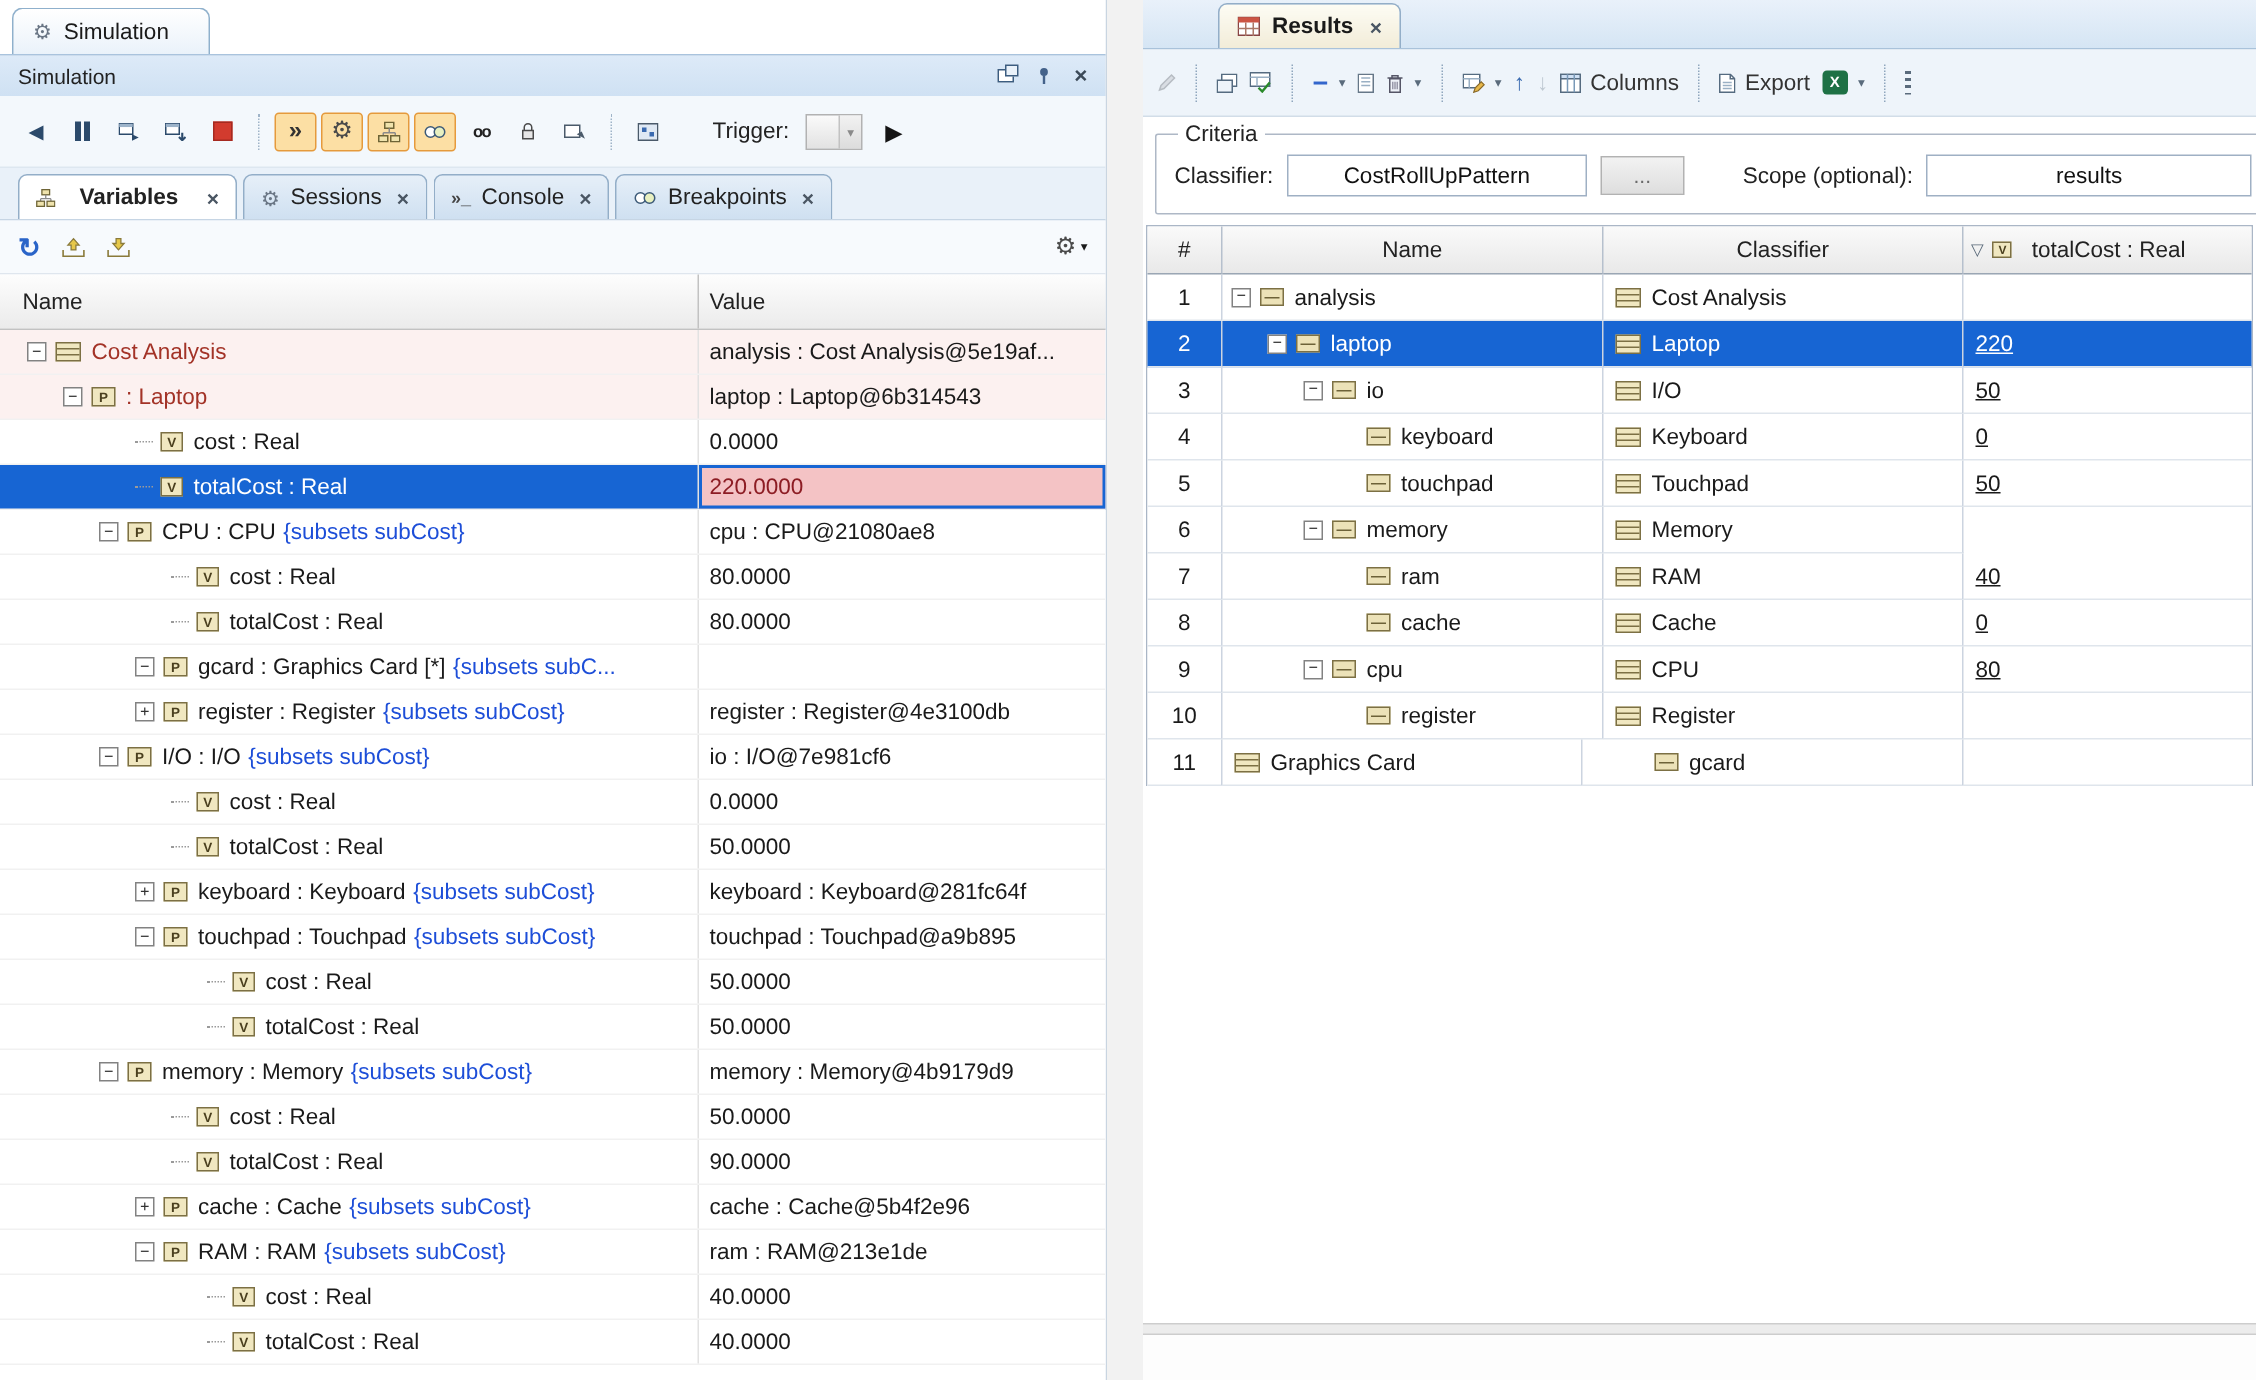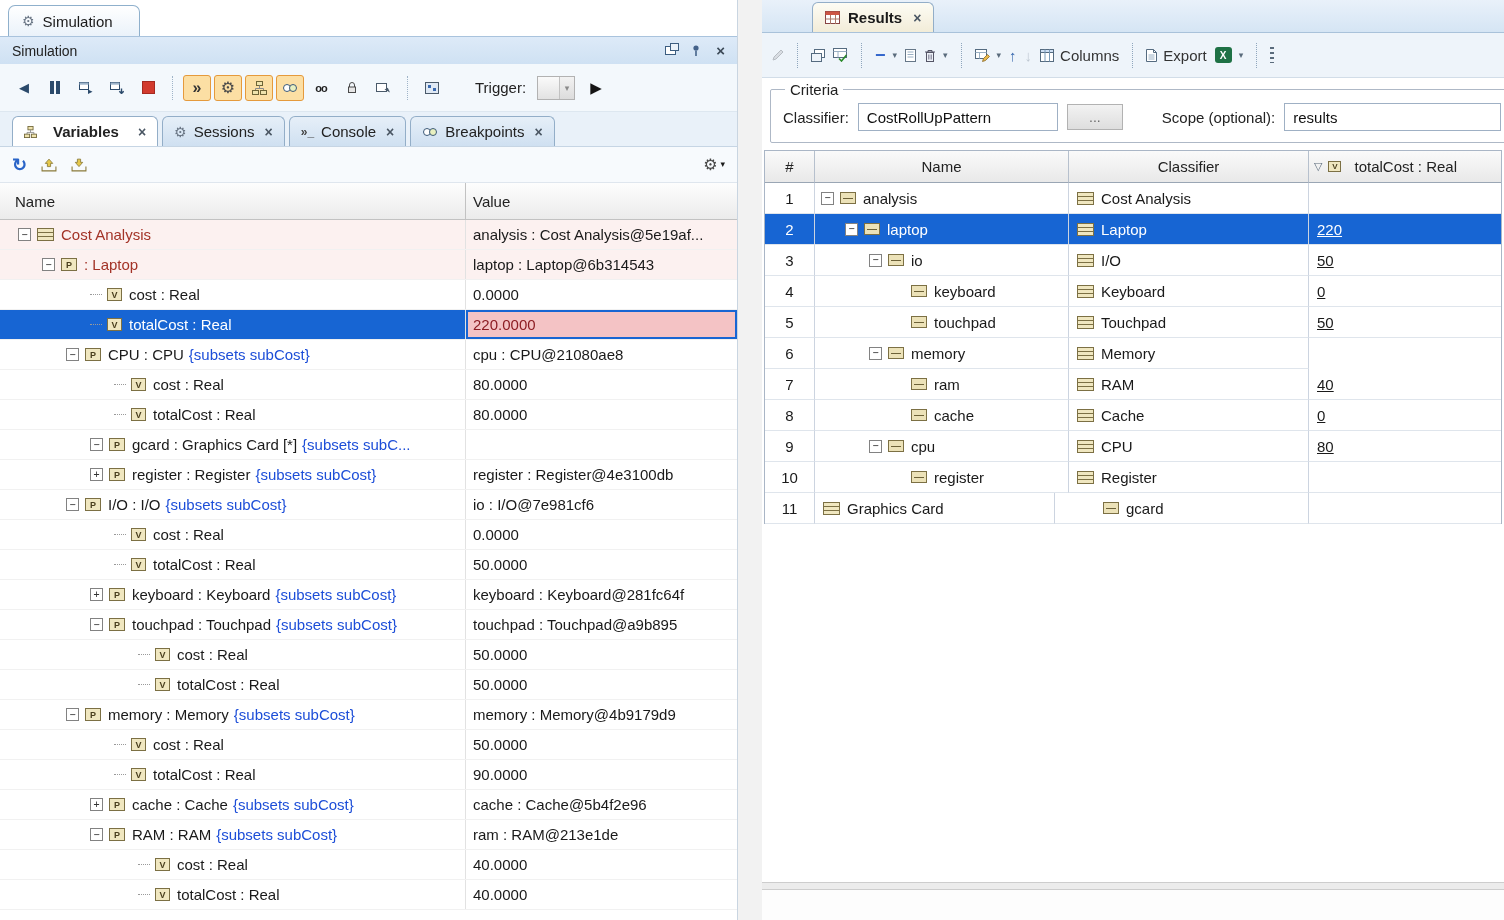--- a/index.html
+++ b/index.html
@@ -97,21 +97,21 @@
   .ic-excel { width:17px; height:16px; background:#1e7145; border-radius:3px; color:#fff; font-size:10px; font-weight:bold; display:inline-flex; align-items:center; justify-content:center; }
   .ic-dots { width:4px; height:16px; background:repeating-linear-gradient(#5a6b7c 0 2px, transparent 2px 5px); }
   .grayed { opacity:.55; }
 
   .criteria-wrap { padding:3px 8px 7px 8px; background:#fff; }
   fieldset.criteria { border:1px solid #aeb8c6; border-radius:2px; padding:5px 12px 11px 12px; }
   fieldset.criteria legend { padding:0 5px; margin-left:2px; color:#222; }
   .crit-row { display:flex; align-items:center; gap:9px; }
   .crit-label { color:#222; white-space:nowrap; }
   .crit-label.scope { margin-left:30px; }
-  .crit-input { height:28px; border:1px solid #9fb0c4; padding:0 8px; font-family:"Liberation Sans", sans-serif; font-size:15px; color:#111; background:#fff; }
+  .crit-input { height:28px; border:1px solid #9fb0c4; padding:0 8px; font-family:"Liberation Sans", sans-serif; font-size:15px; color:#111; background:#fff;text-align:center; }
   .crit-input.classifier { width:200px; }
   .crit-input.scopefield { flex:1; min-width:120px; }
   .browse-btn { width:56px; height:26px; border:1px solid #b2b2b2; background:linear-gradient(#f2f2f2,#dedede); color:#6a6a6a; font-family:"Liberation Sans", sans-serif; font-size:14px; }
 
   .results-table { margin:0 2px; border:1px solid #aab6c6; border-bottom:none; }
   .r-head { display:flex; height:32px; background:linear-gradient(#fafafa,#e8e8e8); }
   .r-th { display:flex; align-items:center; justify-content:center; border-right:1px solid #b6c0cd; border-bottom:1px solid #9aa6b4; color:#222; }
   .r-th.num { width:50px; }
   .r-th.name { width:254px; }
   .r-th.classifier { width:240px; }

